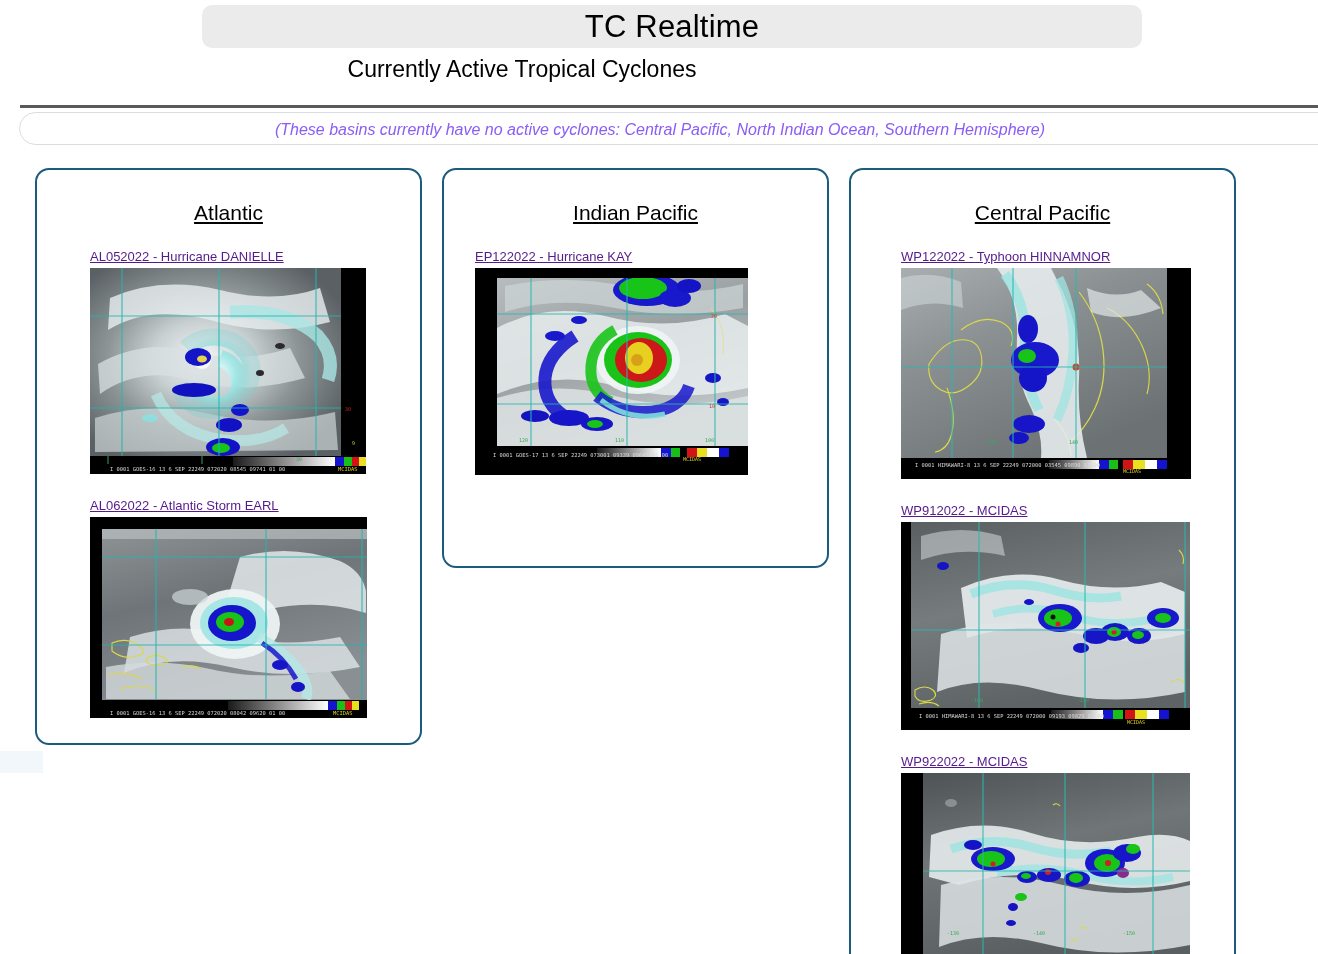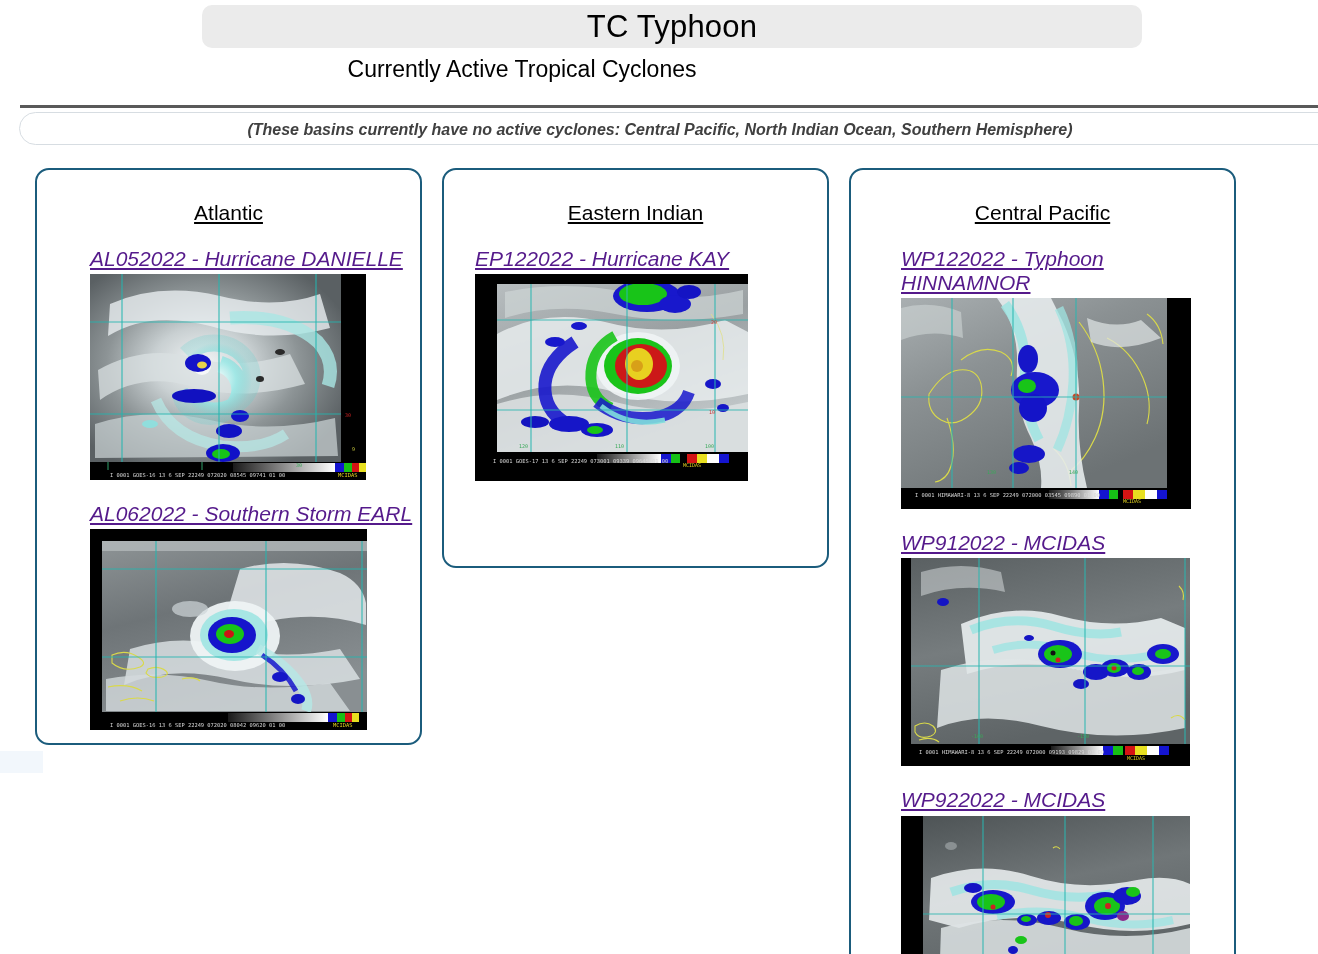--- a/index.html
+++ b/index.html
@@ -52,23 +52,22 @@
     border-radius: 17px;
     background: #ffffff;
   }
   .notice-text {
     position: absolute;
     left: 0; top: 0;
     width: 1280px; height: 33px;
     display: flex; align-items: center; justify-content: center;
     font-size: 16px;
     font-style: italic;
-    color: #404040;
+    color: #8b5cf6;
     white-space: nowrap;
-    font-weight: bold;
   }
 
   
   .panels {
     position: absolute;
     left: 0; top: 168px;
     width: 1212px; height: 794px;
   }
   .panel {
     position: absolute;
@@ -90,27 +89,26 @@
     margin-bottom: 0;
     font-weight: 400;
   }
 
   .storm { margin-top: 22px; padding-left: 53px; }
   .panel-epac .storm { padding-left: 31px; }
   .panel-wpac .storm { padding-left: 50px; }
 
   .storm-link {
     display: inline-block;
-    font-size: 21px;
+    font-size: 13px;
     color: #551a8b;
     text-decoration: underline;
     cursor: pointer;
     line-height: 1.15;
     margin-bottom: 3px;
-    font-style: italic;
   }
 
   
   .sat {
     display: block;
     position: relative;
     background: #0b0b0b;
     overflow: hidden;
   }
   .sat svg { display: block; }
@@ -129,21 +127,21 @@
     width: 43px; height: 22px;
     background: #f2f7fc;
   }
 </style>
 </head>
 <body>
 
 <div class="page">
 
   <div class="title-pill">
-    <span>TC Typhoon</span>
+    <span>TC Realtime</span>
   </div>
   <div class="subtitle">Currently Active Tropical Cyclones</div>
   <hr class="hrule">
 
   <div class="notice-box">
     <div class="notice-text">(These basins currently have no active cyclones: Central Pacific, North Indian Ocean, Southern Hemisphere)</div>
   </div>
 
   <div class="panels">
 
@@ -219,21 +217,21 @@
             <text x="20" y="203" font-family="DejaVu Sans Mono, monospace" font-size="5.4" fill="#d8d8d8">I 0001 GOES-16  13  6 SEP 22249 072020 08545 09741 01 00</text>
             <text x="248" y="203" font-family="DejaVu Sans Mono, monospace" font-size="5.4" fill="#e0d020">MCIDAS</text>
             <line x1="18" y1="188" x2="18" y2="196" stroke="#2fa06a" stroke-width="1"></line>
             <line x1="112" y1="188" x2="112" y2="196" stroke="#2fa06a" stroke-width="1"></line>
             <text x="206" y="193" font-family="DejaVu Sans Mono, monospace" font-size="5" fill="#3aa85a">30</text>
           </svg>
         </div>
       </div>
 
       <div class="storm">
-        <a class="storm-link">AL062022 - Southern Storm EARL</a>
+        <a class="storm-link">AL062022 - Atlantic Storm EARL</a>
         <div class="sat sat-earl">
           <svg width="277" height="201" viewBox="0 0 277 201" xmlns="http://www.w3.org/2000/svg">
             <defs>
               <linearGradient id="erBg" x1="0" y1="0" x2="0.4" y2="1">
                 <stop offset="0%" stop-color="#8e9496"></stop>
                 <stop offset="45%" stop-color="#6e7477"></stop>
                 <stop offset="100%" stop-color="#898f92"></stop>
               </linearGradient>
               <clipPath id="erClip">
                   <rect x="12" y="12" width="265" height="171"></rect>
@@ -284,21 +282,21 @@
             <rect x="255" y="184" width="7" height="9" fill="#d41414"></rect>
             <rect x="262" y="184" width="7" height="9" fill="#e8e020"></rect>
             <text x="20" y="198" font-family="DejaVu Sans Mono, monospace" font-size="5.4" fill="#d8d8d8">I 0001 GOES-16  13  6 SEP 22249 072020 08042 09620 01 00</text>
             <text x="243" y="198" font-family="DejaVu Sans Mono, monospace" font-size="5.4" fill="#e0d020">MCIDAS</text>
           </svg>
         </div>
       </div>
     </div>
 
     <div class="panel panel-epac">
-      <div class="panel-title">Eastern Indian</div>
+      <div class="panel-title">Indian Pacific</div>
 
       <div class="storm">
         <a class="storm-link">EP122022 - Hurricane KAY</a>
         <div class="sat sat-kay">
           <svg width="273" height="207" viewBox="0 0 273 207" xmlns="http://www.w3.org/2000/svg">
             <defs>
               <linearGradient id="kyBg" x1="0" y1="0" x2="0.5" y2="1">
                 <stop offset="0%" stop-color="#b7bdbf"></stop>
                 <stop offset="50%" stop-color="#9aa0a2"></stop>
                 <stop offset="100%" stop-color="#c2c8ca"></stop>

